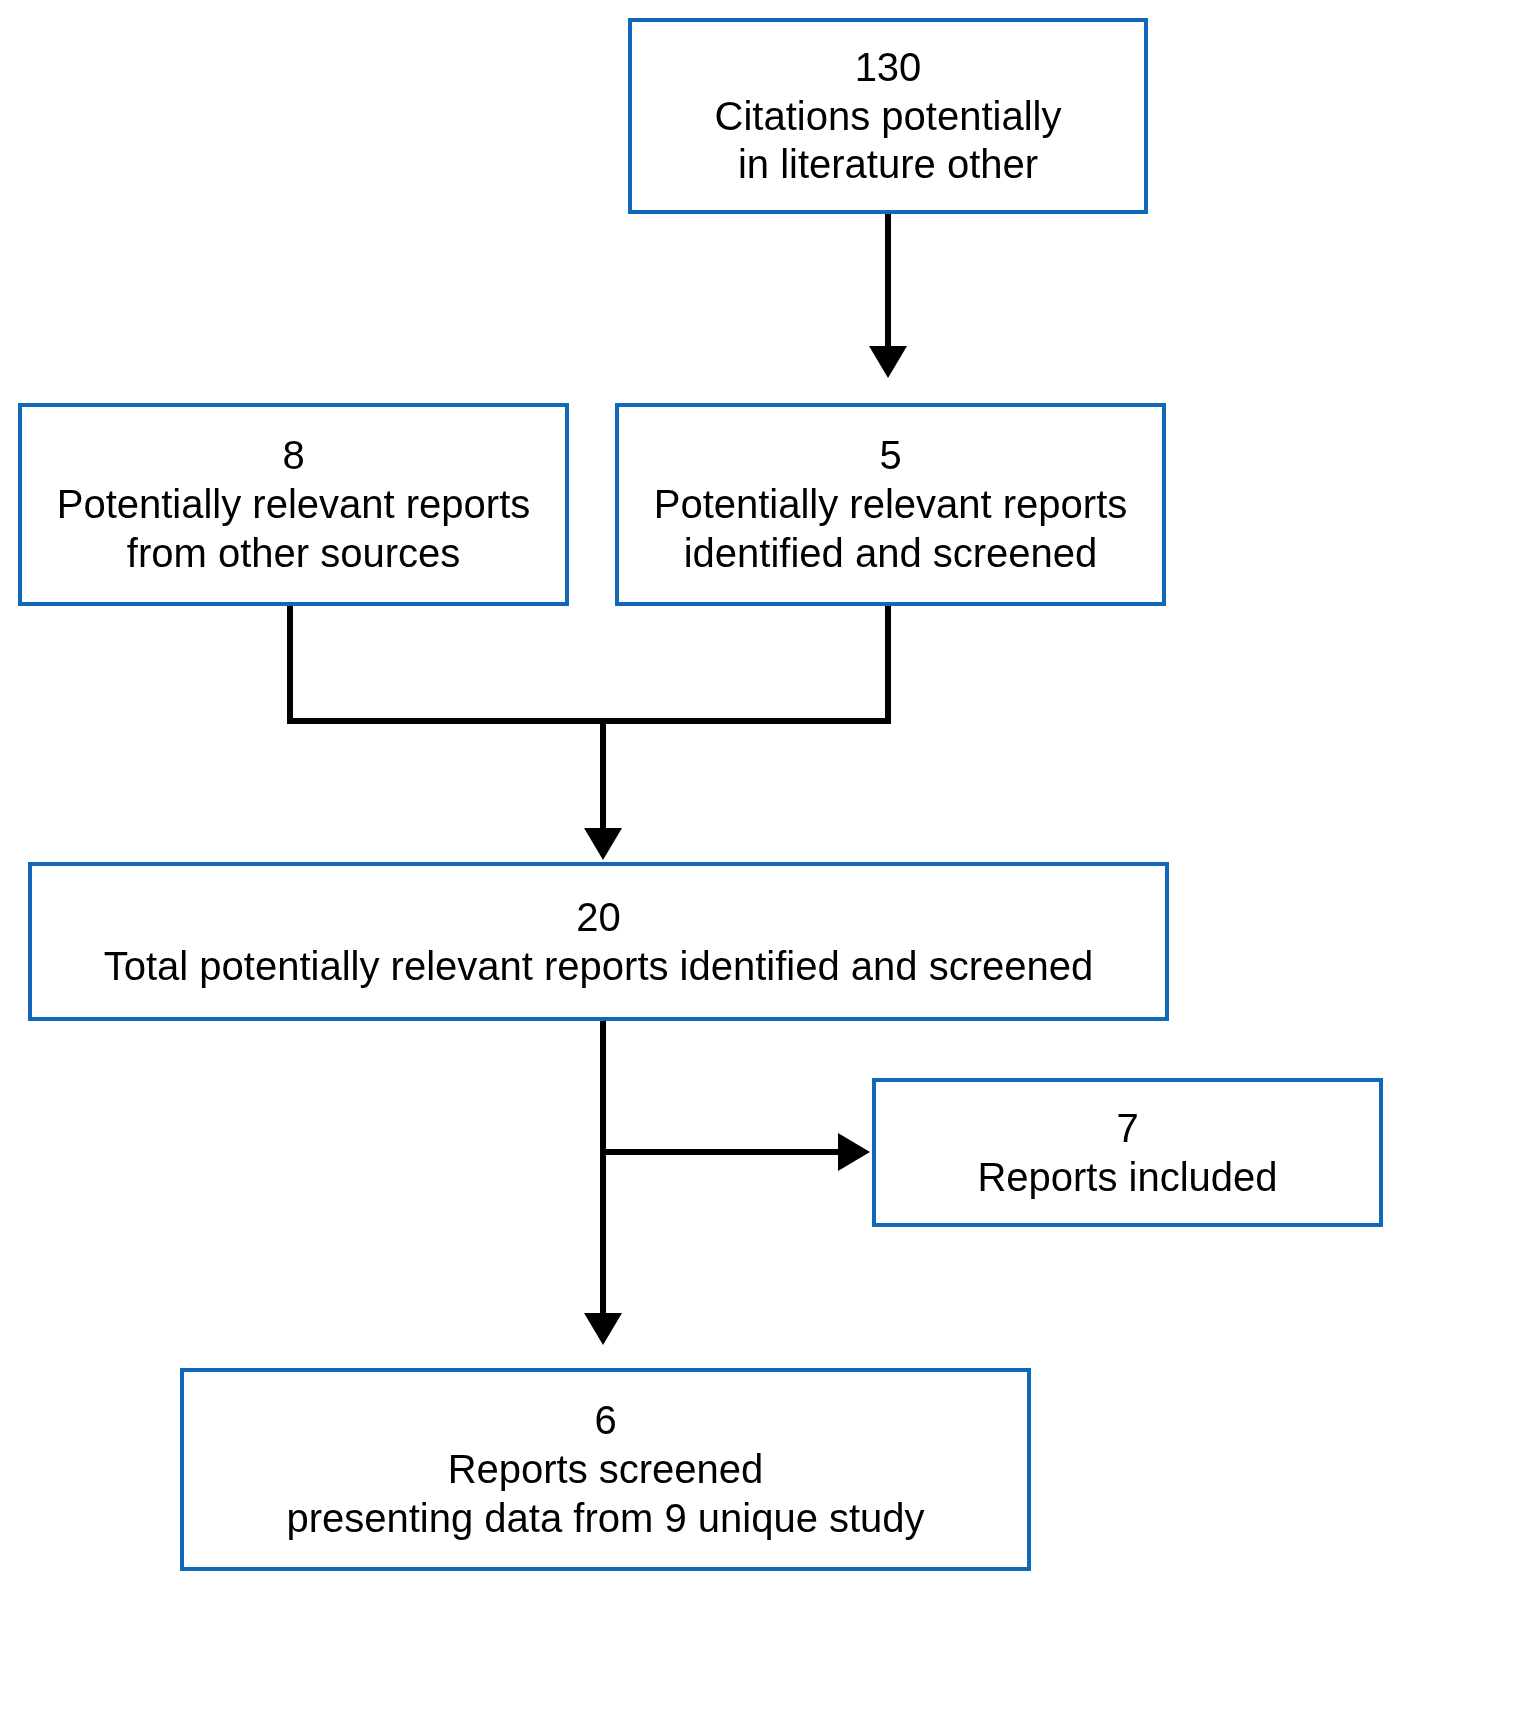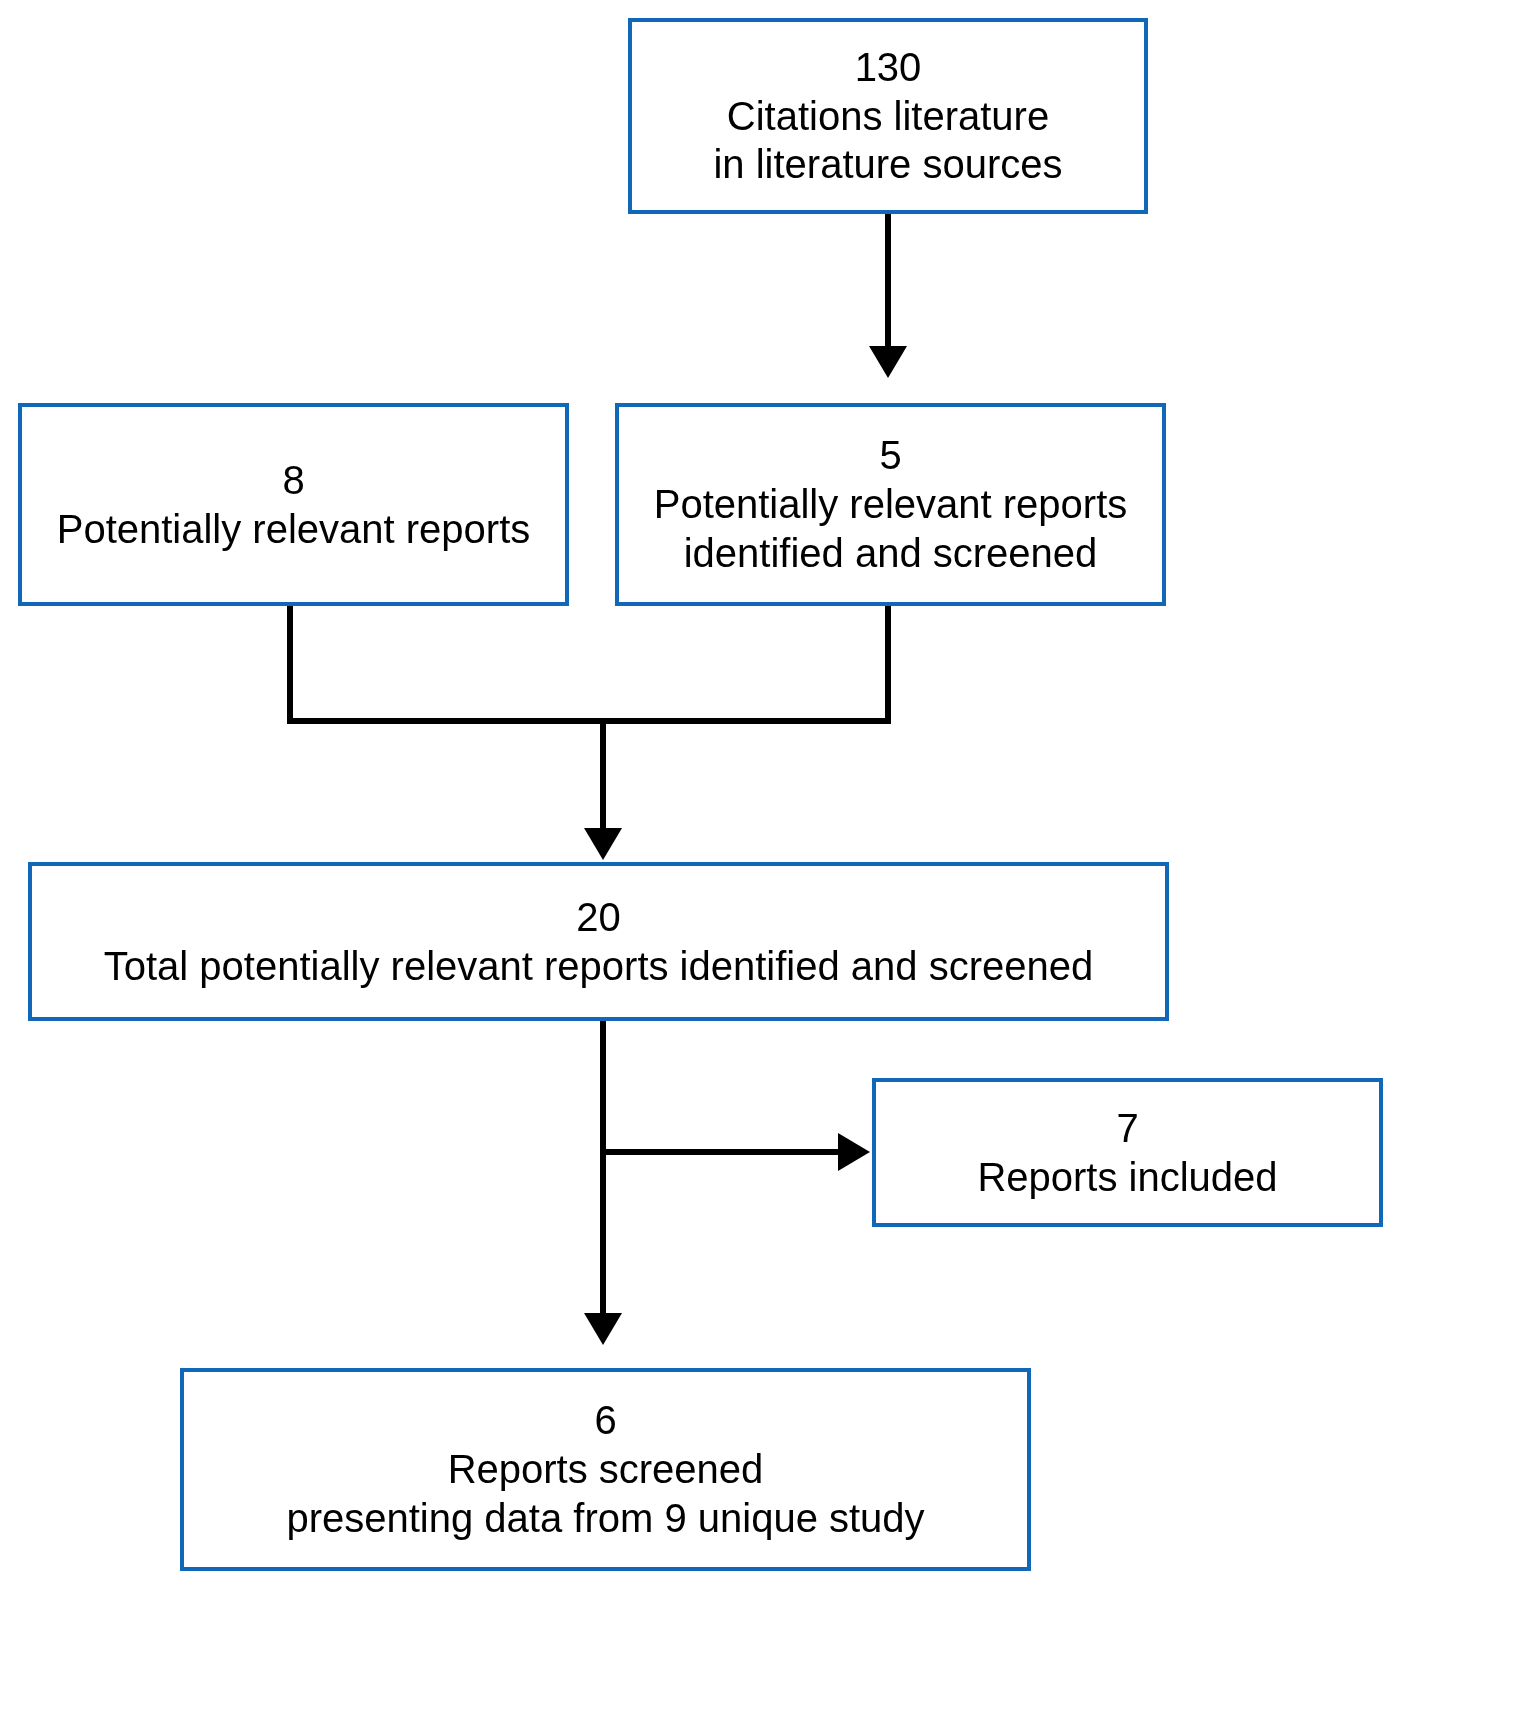--- a/index.html
+++ b/index.html
@@ -87,27 +87,28 @@
   #edge6-h   { left: 600px; top: 1149px; width: 238px; }
   #edge6-head{ left: 838px; top: 1133px; }
 </style>
 </head>
 <body>
 
 <div id="canvas">
 
   <div class="node" id="node-identified">
     <span class="ln">130</span>
-    <span class="ln">Citations literature</span>
-    <span class="ln">in literature sources</span>
+    <span class="ln">Citations potentially</span>
+    <span class="ln">in literature other</span>
   </div>
 
   <div class="node" id="node-other-sources">
     <span class="ln">8</span>
     <span class="ln">Potentially relevant reports</span>
+    <span class="ln">from other sources</span>
   </div>
 
   <div class="node" id="node-screened">
     <span class="ln">5</span>
     <span class="ln">Potentially relevant reports</span>
     <span class="ln">identified and screened</span>
   </div>
 
   <div class="node" id="node-total">
     <span class="ln">20</span>

